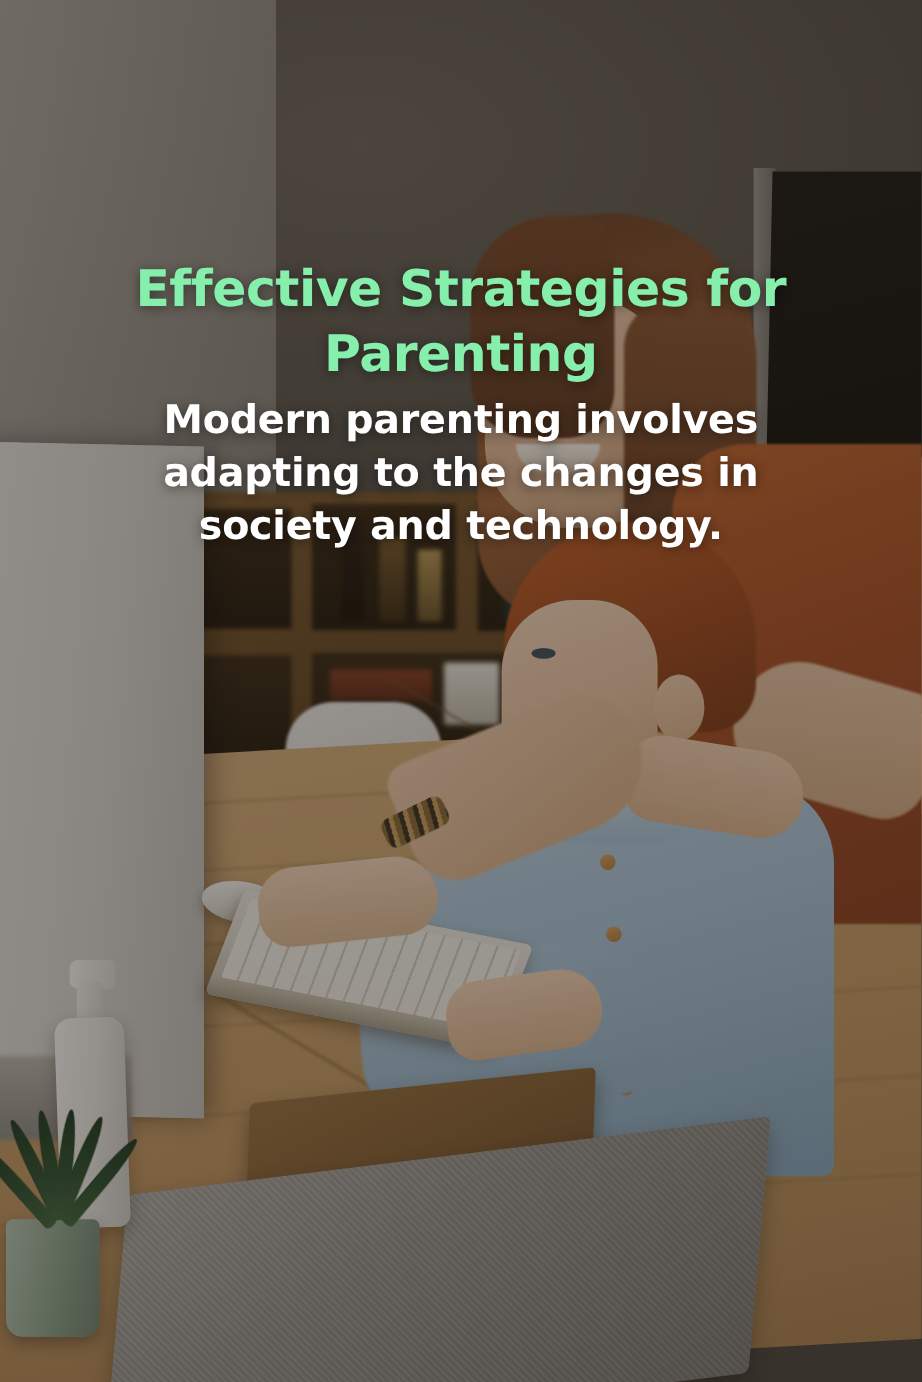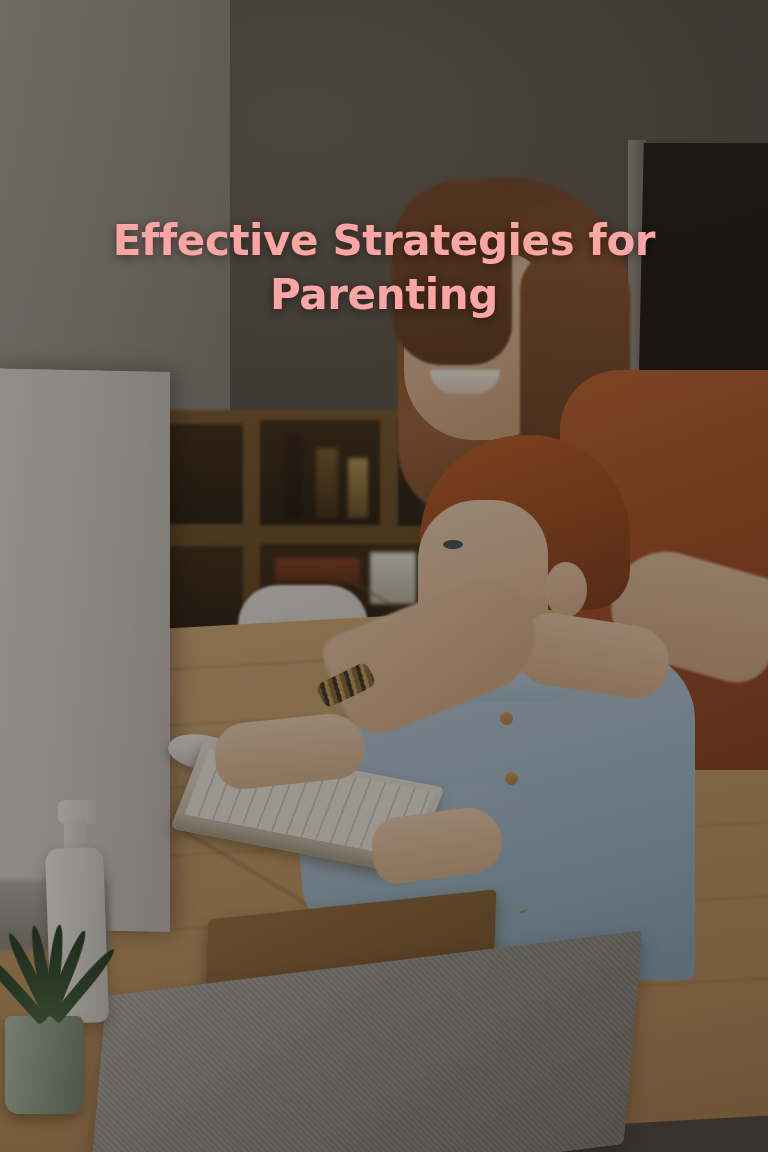--- a/index.html
+++ b/index.html
@@ -341,21 +341,21 @@
   .text-layer {
     position:absolute; inset:0;
     display:flex; flex-direction:column;
     align-items:center;
   }
 
   .headline {
     width:640px;
     margin-top:214px;
     text-align:center;
-    color:#fca5a5;
+    color:#86efac;
     font-family:"DejaVu Sans", sans-serif;
     font-weight:bold;
     font-size:42px;
     line-height:1.28;
     letter-spacing:-0.4px;
     text-shadow:0 2px 10px rgba(0,0,0,.45);
   }
 
   .subhead {
     width:620px;
@@ -485,16 +485,17 @@
       <div class="leaf" style="transform:rotate(22deg);"></div>
       <div class="leaf" style="transform:rotate(40deg) translateX(6px);"></div>
     </div>
 
   </div>
 
   <div class="overlay"></div>
 
   <div class="text-layer">
     <h1 class="headline">Effective Strategies for Parenting</h1>
+    <p class="subhead">Modern parenting involves adapting to the changes in society and technology.</p>
   </div>
 
 
 </div>
 
 </body></html>

